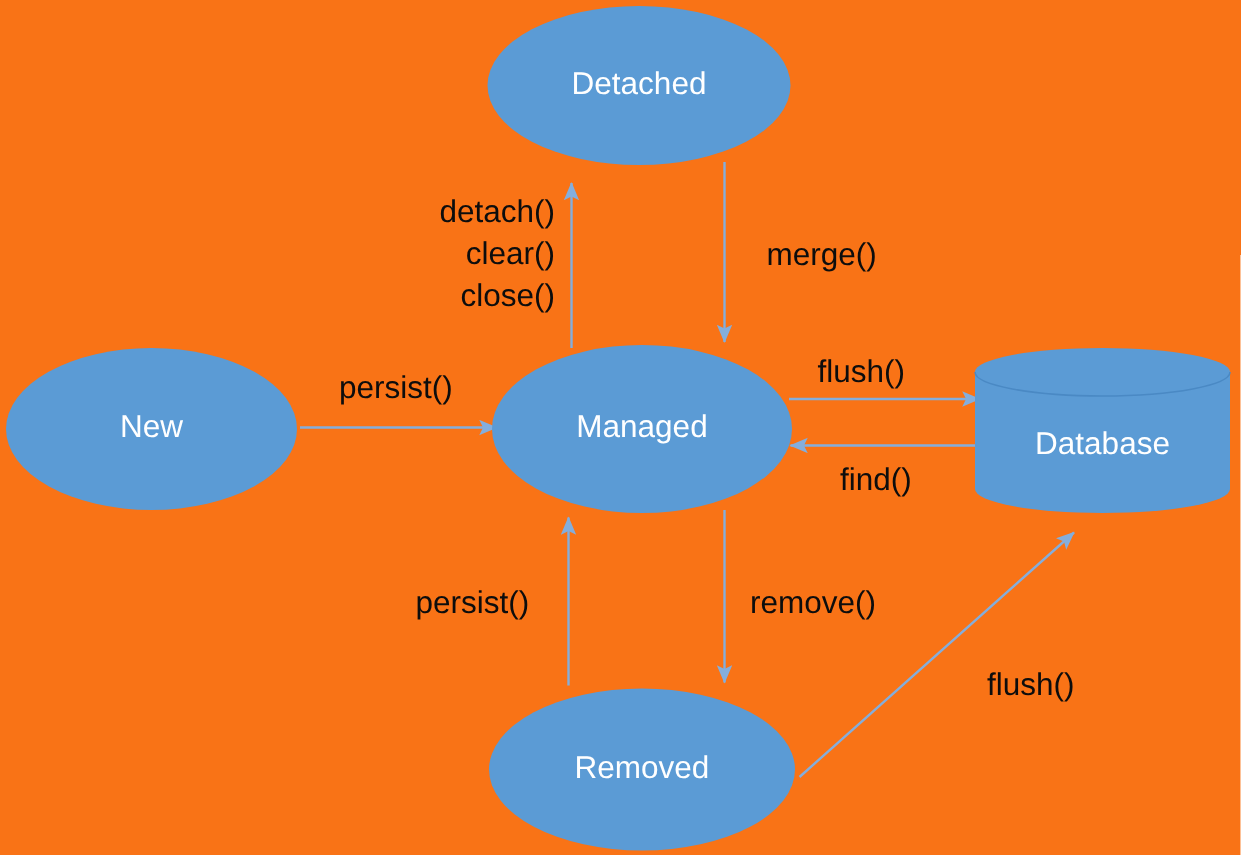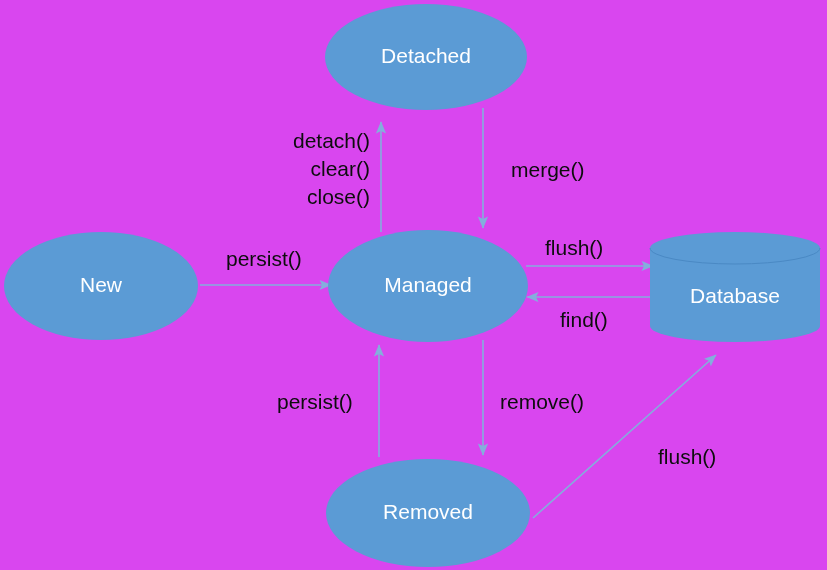--- a/index.html
+++ b/index.html
@@ -46,21 +46,21 @@
     dominant-baseline: middle;
   }
   .edge-label.anchor-start { text-anchor: start; }
   .edge-label.anchor-end { text-anchor: end; }
   .cylinder-body { stroke: none; }
   .cylinder-top { stroke: none; }
 </style>
 </head>
 <body>
 
-<div id="diagram-canvas" style="background: #d946ef;">
+<div id="diagram-canvas" style="background: #f97316;">
   <svg class="diagram-svg" viewBox="0 0 827 570" xmlns="http://www.w3.org/2000/svg">
     <defs>
       <marker id="arrowhead" markerWidth="9" markerHeight="9" refX="7.2" refY="3.2" orient="auto" markerUnits="strokeWidth">
         <path d="M0,0 L7.6,3.2 L0,6.4 L1.6,3.2 Z" fill="#84AEDC"></path>
       </marker>
       <linearGradient id="cylGrad" x1="0" y1="0" x2="1" y2="0">
         <stop offset="0%" stop-color="#5B9BD5"></stop>
         <stop offset="100%" stop-color="#5B9BD5"></stop>
       </linearGradient>
     </defs>

